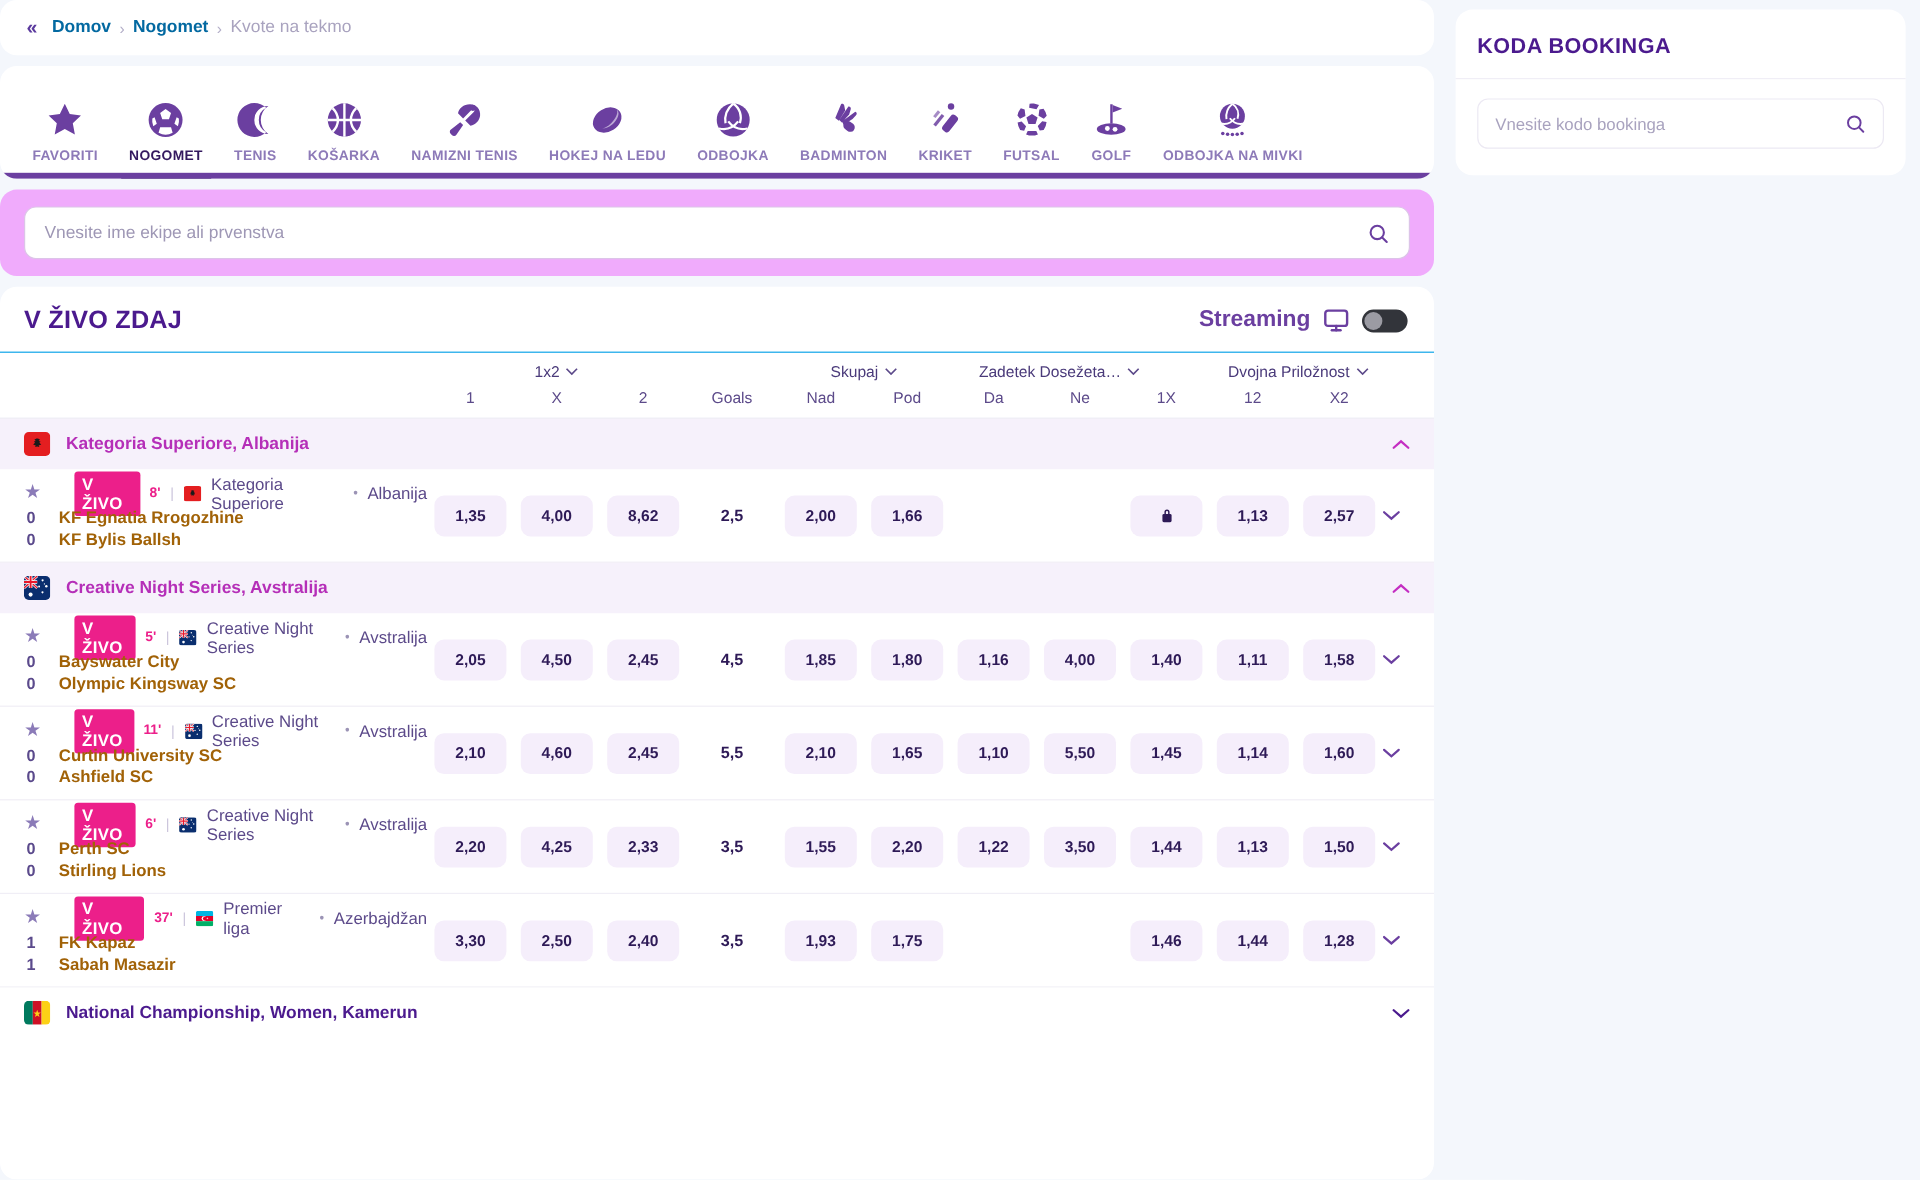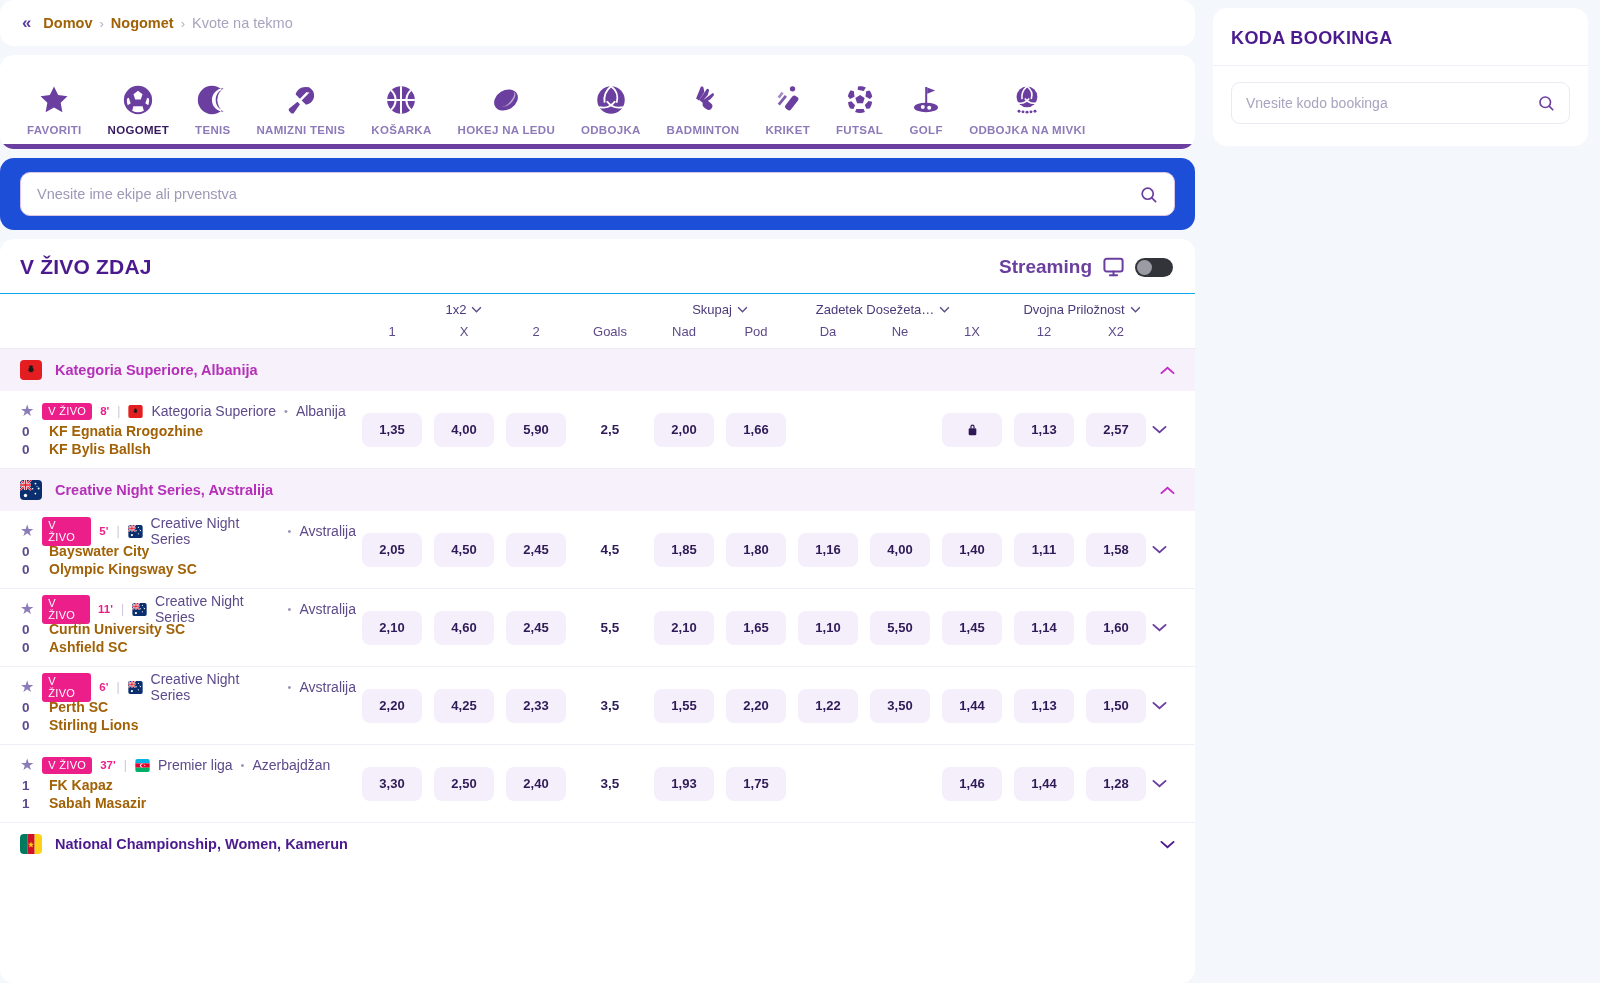--- a/index.html
+++ b/index.html
@@ -14,21 +14,21 @@
   .right-col { width: 375px; flex: 0 0 375px; padding-top: 8px; display: flex; flex-direction: column; gap: 14px; }
 
   
   .breadcrumb-card {
     background: #fff; border-radius: 14px; height: 46px;
     display: flex; align-items: center; padding: 0 22px; gap: 14px;
     margin-top: 0;
   }
   .collapse-arrows { color: #5b3a9e; font-size: 17px; font-weight: 700; letter-spacing: -2px; cursor: pointer; }
   .crumbs { display: flex; align-items: center; gap: 7px; font-size: 14.5px; }
-  .crumb-strong { color: #a16207; font-weight: 700; text-align: right; }
+  .crumb-strong { color: #0369a1; font-weight: 700; text-align: right; }
   .crumb-sep { color: #b3aec8; font-size: 13px; }
   .crumb-muted { color: #a9a3bf; font-weight: 400; }
 
   
   .sports-card {
     background: #fff; border-radius: 14px; position: relative;
     height: 94px; overflow: hidden;
   }
   .sports-strip { display: flex; align-items: flex-end; height: 94px; padding: 0 14px; }
   .sport {
@@ -42,21 +42,21 @@
     white-space: nowrap; text-transform: uppercase;
   }
   .sport.active .lbl { color: #34195f; }
   .sport.active::after {
     content: ""; position: absolute; left: 6px; right: 6px; bottom: 0; height: 4px;
     background: #34195f; border-radius: 3px 3px 0 0;
   }
   .nav-underline { position: absolute; left: 0; right: 0; bottom: 0; height: 5px; background: #6b3fa0; }
 
   
-  .search-card { background: #1d4ed8; border-radius: 14px; padding: 14px 20px; }
+  .search-card { background: #f0abfc; border-radius: 14px; padding: 14px 20px; }
   .search-box {
     border: 1.4px solid #dcc4e8; border-radius: 10px; height: 44px;
     display: flex; align-items: center; padding: 0 16px; background: #fff;
   }
   .search-box input {
     border: none; outline: none; flex: 1; font-size: 14.5px; color: #4a3a6b;
     font-family: "Liberation Sans", sans-serif; background: transparent;
   }
   .search-box input::placeholder { color: #9e97b5; }
   .search-ico { color: #6b3fa0; display: flex; }
@@ -103,22 +103,22 @@
   .flag { width: 22px; height: 20px; border-radius: 4px; overflow: hidden; display: block; flex: 0 0 auto; }
   .flag-sm { width: 15px; height: 13px; border-radius: 2.5px; overflow: hidden; display: inline-block; vertical-align: -2px; flex: 0 0 auto; }
 
   
   .match { display: flex; align-items: center; padding: 11px 0 11px 20px; border-bottom: 1px solid #f0eef6; min-height: 72px; }
   .match:last-child { border-bottom: none; }
   .m-left { flex: 0 0 336px; display: flex; flex-direction: column; gap: 3px; }
   .m-meta { display: flex; align-items: center; gap: 8px; height: 18px; }
   .star { color: #8b7bb8; font-size: 16px; line-height: 1; cursor: pointer; }
   .badge-live {
-    background: #ec1f8a; color: #fff; font-size: 11px; font-weight: 400;
-    padding: 2.5px 6px; border-radius: 3px; letter-spacing: .3px;
+    background: #ec1f8a; color: #fff; font-size: 14px; font-weight: 700;
+    padding: 2.5px 6px; border-radius: 3px; letter-spacing: .3px; margin-left: 20px;
   }
   .minute { color: #ec1f8a; font-size: 11.5px; font-weight: 700; }
   .pipe { color: #cbc5dc; font-size: 12px; }
   .meta-txt { font-size: 14px; color: #5c4a8a; }
   .meta-dot { color: #9b93b5; font-size: 11px; }
   .teams { display: flex; flex-direction: column; gap: 2px; padding-left: 2px; }
   .team-line { display: flex; align-items: center; gap: 14px; }
   .score { width: 13px; text-align: left; font-size: 13.5px; font-weight: 700; color: #5b4a8c; }
   .tname { font-size: 14px; font-weight: 700; color: #a16207; white-space: nowrap; }
   .odd {
@@ -187,38 +187,38 @@
           <div class="sport">
      <span class="ico">
               <svg width="32" height="32" viewBox="0 0 24 24">
                 <path fill="#6b3fa0" d="M20 3.2A10.5 10.5 0 0 0 20 20.8a8.8 8.8 0 0 1 0-17.6zM14 12a8.6 8.6 0 0 1 4.6-7.6 10.6 10.6 0 1 0 0 15.2A8.6 8.6 0 0 1 14 12z"></path>
               </svg>
             </span>
      <span class="lbl">TENIS</span>
    </div>
           <div class="sport">
      <span class="ico">
-              <svg width="32" height="32" viewBox="0 0 24 24" fill="#6b3fa0">
-                <path d="M15.5 2.2c3.9 0 6.8 3.2 6.3 7.2-.4 3.2-2.9 5.6-6 6.2l-3.3-3.3 5.5-5.5a.9.9 0 0 0-1.3-1.3l-5.5 5.5L8 7.8C8.6 4.9 11.4 2.2 15.5 2.2z"></path>
-                <path d="M9.4 13.4l1.8 1.8-4.3 6.1a1.7 1.7 0 0 1-2.6.2l-.9-.9a1.7 1.7 0 0 1 .2-2.6z"></path>
-                <circle cx="17.3" cy="4.4" r="1.9"></circle>
-              </svg>
-            </span>
-     <span class="lbl">NAMIZNI TENIS</span>
-   </div>
-          <div class="sport">
-     <span class="ico">
               <svg width="32" height="32" viewBox="0 0 24 24">
                 <circle cx="12" cy="12" r="10.4" fill="#6b3fa0"></circle>
                 <g stroke="#fff" stroke-width="1.5" fill="none">
                   <path d="M12 1.6v20.8M1.6 12h20.8M4.6 4.6c4.5 4.5 4.5 10.3 0 14.8M19.4 4.6c-4.5 4.5-4.5 10.3 0 14.8"></path>
                 </g>
               </svg>
             </span>
      <span class="lbl">KOŠARKA</span>
+   </div>
+          <div class="sport">
+     <span class="ico">
+              <svg width="32" height="32" viewBox="0 0 24 24" fill="#6b3fa0">
+                <path d="M15.5 2.2c3.9 0 6.8 3.2 6.3 7.2-.4 3.2-2.9 5.6-6 6.2l-3.3-3.3 5.5-5.5a.9.9 0 0 0-1.3-1.3l-5.5 5.5L8 7.8C8.6 4.9 11.4 2.2 15.5 2.2z"></path>
+                <path d="M9.4 13.4l1.8 1.8-4.3 6.1a1.7 1.7 0 0 1-2.6.2l-.9-.9a1.7 1.7 0 0 1 .2-2.6z"></path>
+                <circle cx="17.3" cy="4.4" r="1.9"></circle>
+              </svg>
+            </span>
+     <span class="lbl">NAMIZNI TENIS</span>
    </div>
           <div class="sport">
      <span class="ico">
               <svg width="32" height="32" viewBox="0 0 24 24" fill="#6b3fa0">
                 <ellipse cx="12" cy="12" rx="9.5" ry="7.2" transform="rotate(-32 12 12)"></ellipse>
                 <path fill="#fff" opacity=".55" d="M17.8 5.4c1.2 1.4.2 4.5-2.4 7.6s-5.6 4.8-7.2 3.9c2.4 1.1 6.1-.8 8.6-3.8 2.4-2.9 3.2-6.2 1-7.7z"></path>
               </svg>
             </span>
      <span class="lbl">HOKEJ NA LEDU</span>
    </div>
@@ -453,21 +453,21 @@
         </div>
       </div>
       <div class="cells">
         <div class="c" style="flex:0 0 72px">
     <span class="odd">1,35</span>
               </div>
         <div class="c" style="flex:0 0 72px">
     <span class="odd">4,00</span>
               </div>
         <div class="c" style="flex:0 0 72px">
-    <span class="odd">5,90</span>
+    <span class="odd">8,62</span>
               </div>
         <div class="c" style="flex:0 0 76px">
           <span class="goals-val">2,5</span>
         </div>
         <div class="c" style="flex:0 0 72px">
     <span class="odd">2,00</span>
               </div>
         <div class="c" style="flex:0 0 72px">
     <span class="odd">1,66</span>
               </div>

